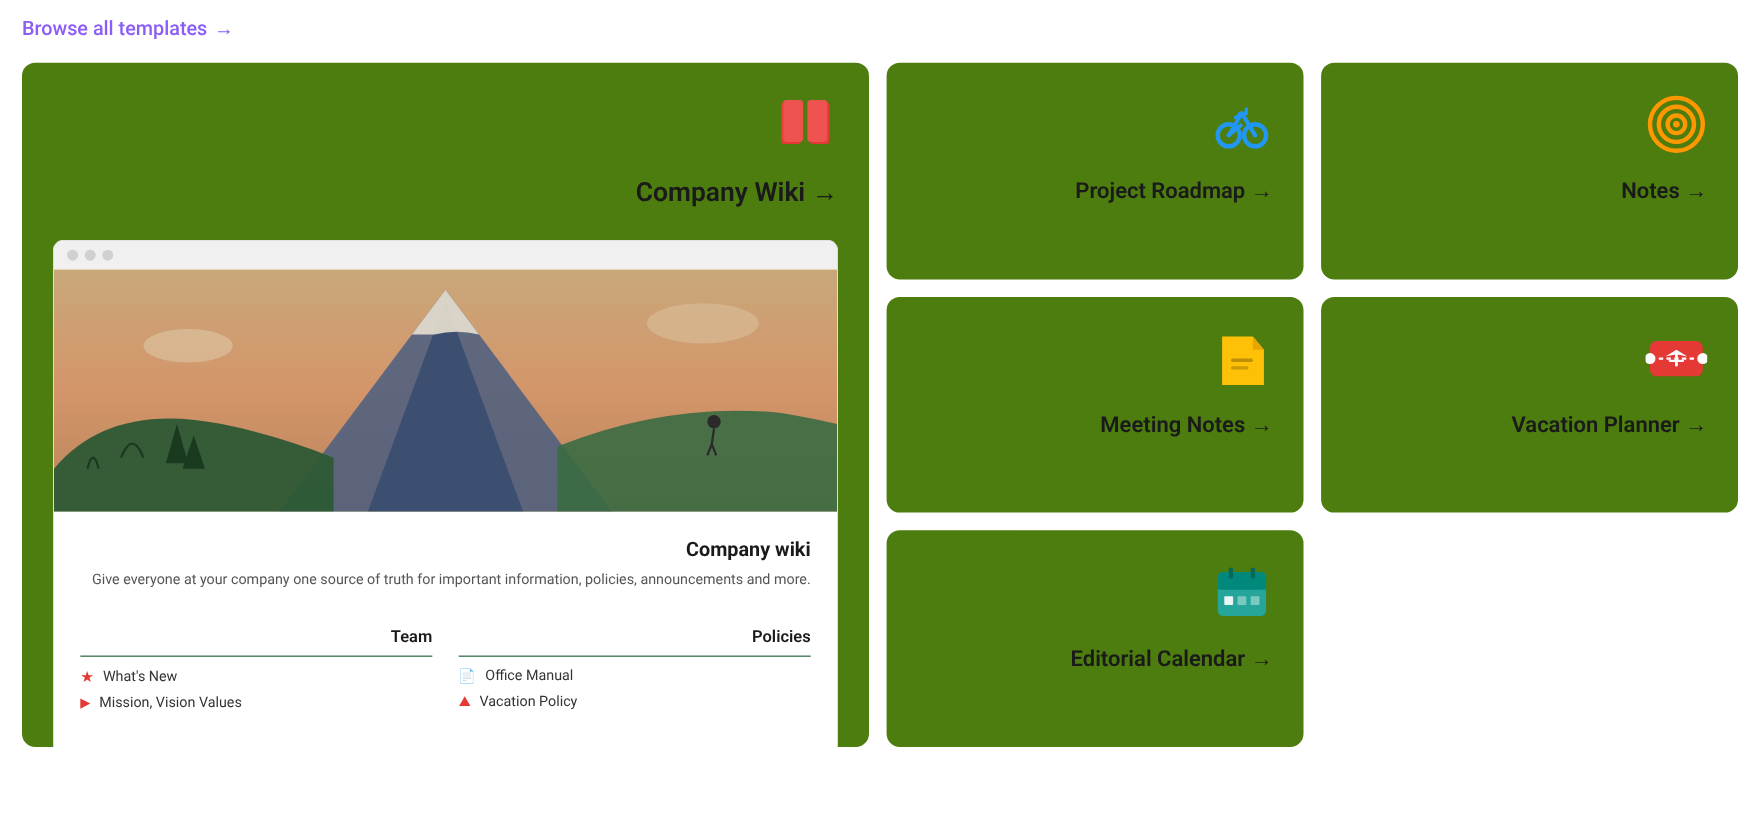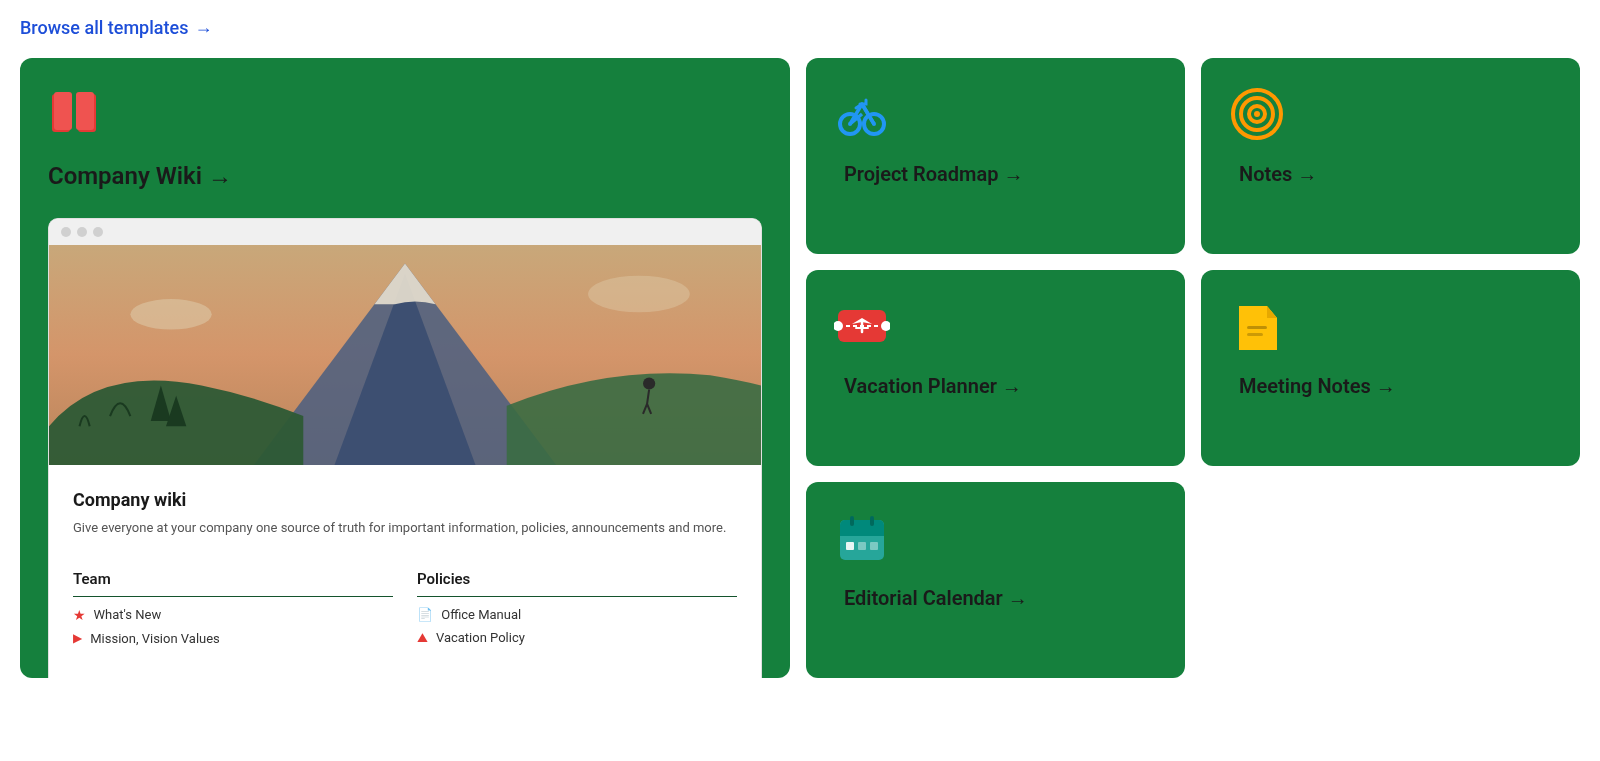--- a/index.html
+++ b/index.html
@@ -5,41 +5,42 @@
     * { box-sizing: border-box; margin: 0; padding: 0; }
     body {
       font-family: -apple-system, BlinkMacSystemFont, 'Segoe UI', Roboto, sans-serif;
       background: #ffffff;
       color: #1a1a1a;
       padding: 16px 20px;
       width: 1600px;
       min-height: 761px;
     }
     .browse-link {
-      color: #1d4ed8;
+      color: #8b5cf6;
       font-size: 18px;
       font-weight: 500;
       text-decoration: none;
       display: inline-flex;
       align-items: center;
       gap: 6px;
       margin-bottom: 20px;
     }
     .main-grid {
       display: grid;
       grid-template-columns: 770px 1fr 1fr;
       grid-template-rows: auto auto auto;
       gap: 16px;
     }
     .card {
-      background: #15803d;
+      background: #4d7c0f;
       border-radius: 12px;
       padding: 28px;
       cursor: pointer;
       transition: box-shadow 0.2s;
+      text-align: right;
     }
     .card-large {
       grid-row: 1 / 4;
       grid-column: 1;
       padding: 28px 28px 0 28px;
       overflow: hidden;
       display: flex;
       flex-direction: column;
     }
     .card-title {
@@ -258,47 +259,47 @@
       <circle cx="28" cy="28" r="24" stroke="#FF9800" stroke-width="4" fill="none"></circle>
       <circle cx="28" cy="28" r="16" stroke="#FF9800" stroke-width="4" fill="none"></circle>
       <circle cx="28" cy="28" r="8" stroke="#FF9800" stroke-width="4" fill="none"></circle>
       <circle cx="28" cy="28" r="3" fill="#FF9800"></circle>
     </svg>
     <div class="card-title">Notes →</div>
   </div>
 
   <div class="card">
     <svg class="icon-svg" viewBox="0 0 56 56" fill="none" xmlns="http://www.w3.org/2000/svg">
-
-      <rect x="4" y="12" width="48" height="32" rx="6" fill="#e53935"></rect>
-
-      <circle cx="4" cy="28" r="5" fill="white"></circle>
-      <circle cx="52" cy="28" r="5" fill="white"></circle>
-
-      <line x1="12" y1="28" x2="44" y2="28" stroke="white" stroke-width="2" stroke-dasharray="4,3"></line>
-
-      <path d="M28,20 L38,26 L28,24 L18,26 Z" fill="white"></path>
-      <path d="M28,24 L28,34" stroke="white" stroke-width="2.5" stroke-linecap="round"></path>
-      <path d="M22,30 L34,30" stroke="white" stroke-width="2" stroke-linecap="round"></path>
-    </svg>
-    <div class="card-title">Vacation Planner →</div>
-  </div>
-
-  <div class="card">
-    <svg class="icon-svg" viewBox="0 0 56 56" fill="none" xmlns="http://www.w3.org/2000/svg">
       <path d="M10,8 L38,8 L48,20 L48,52 L10,52 Z" fill="#FFC107"></path>
       <path d="M38,8 L38,20 L48,20 Z" fill="#e6a800"></path>
       <rect x="18" y="28" width="20" height="3" rx="1.5" fill="rgba(0,0,0,0.25)"></rect>
       <rect x="18" y="35" width="16" height="3" rx="1.5" fill="rgba(0,0,0,0.2)"></rect>
     </svg>
     <div class="card-title">Meeting Notes →</div>
   </div>
 
   <div class="card">
     <svg class="icon-svg" viewBox="0 0 56 56" fill="none" xmlns="http://www.w3.org/2000/svg">
+
+      <rect x="4" y="12" width="48" height="32" rx="6" fill="#e53935"></rect>
+
+      <circle cx="4" cy="28" r="5" fill="white"></circle>
+      <circle cx="52" cy="28" r="5" fill="white"></circle>
+
+      <line x1="12" y1="28" x2="44" y2="28" stroke="white" stroke-width="2" stroke-dasharray="4,3"></line>
+
+      <path d="M28,20 L38,26 L28,24 L18,26 Z" fill="white"></path>
+      <path d="M28,24 L28,34" stroke="white" stroke-width="2.5" stroke-linecap="round"></path>
+      <path d="M22,30 L34,30" stroke="white" stroke-width="2" stroke-linecap="round"></path>
+    </svg>
+    <div class="card-title">Vacation Planner →</div>
+  </div>
+
+  <div class="card">
+    <svg class="icon-svg" viewBox="0 0 56 56" fill="none" xmlns="http://www.w3.org/2000/svg">
       <rect x="6" y="10" width="44" height="40" rx="5" fill="#26A69A"></rect>
       <rect x="6" y="10" width="44" height="16" rx="5" fill="#00897B"></rect>
       <rect x="6" y="18" width="44" height="8" fill="#00897B"></rect>
 
       <rect x="12" y="32" width="8" height="8" rx="1" fill="white" opacity="0.9"></rect>
       <rect x="24" y="32" width="8" height="8" rx="1" fill="white" opacity="0.4"></rect>
       <rect x="36" y="32" width="8" height="8" rx="1" fill="white" opacity="0.4"></rect>
 
       <rect x="16" y="6" width="4" height="10" rx="2" fill="#00695C"></rect>
       <rect x="36" y="6" width="4" height="10" rx="2" fill="#00695C"></rect>

